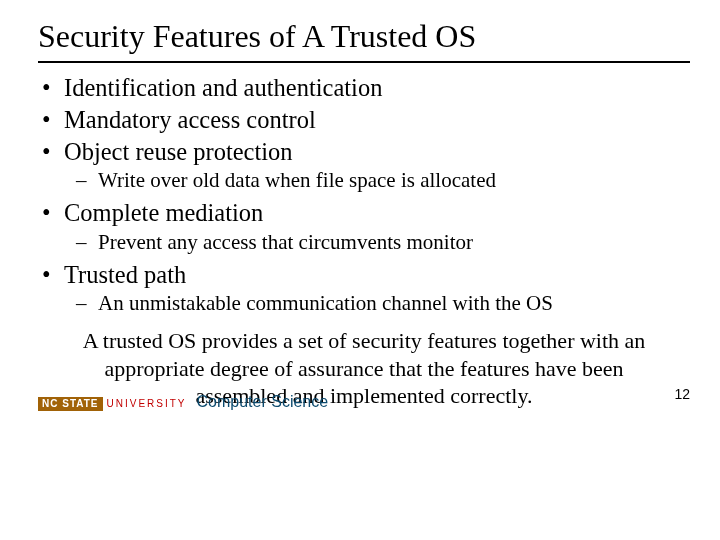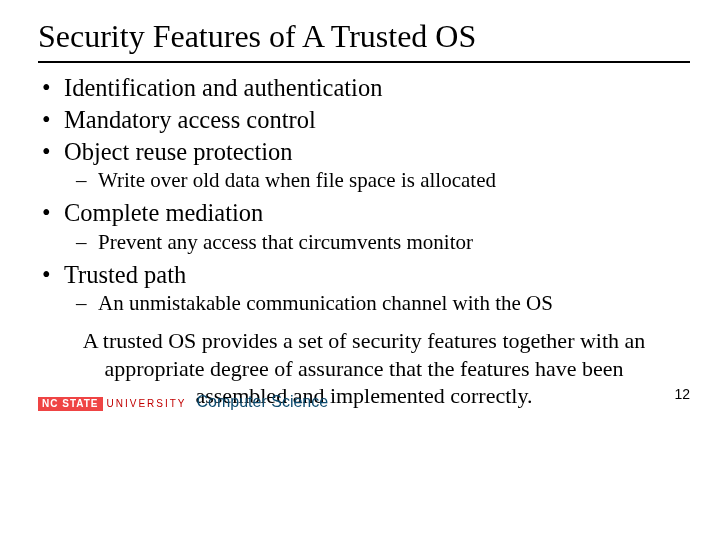--- a/index.html
+++ b/index.html
@@ -70,21 +70,21 @@
     right: 30px;
     bottom: 14px;
     height: 22px;
   }
   .logo {
     display: inline-block;
     vertical-align: middle;
   }
   .logo-red {
     display: inline-block;
-    background: #ef4444;
+    background: #a16207;
     color: #fff;
     font-family: Arial, Helvetica, sans-serif;
     font-weight: bold;
     font-size: 10px;
     letter-spacing: 1px;
     padding: 2px 4px;
     line-height: 1;
   }
   .logo-uni {
     display: inline-block;

